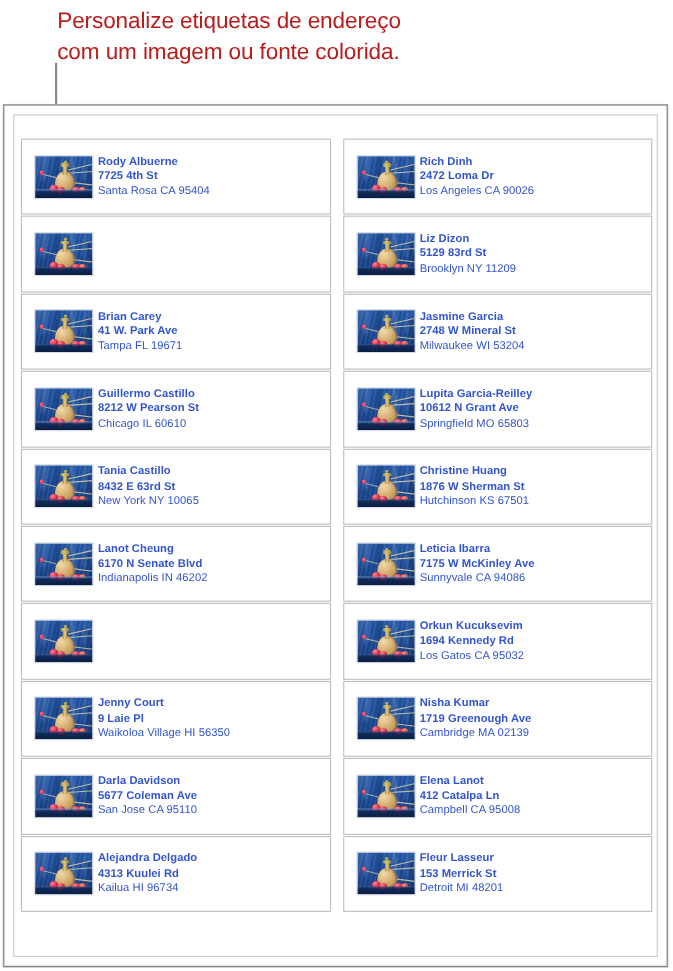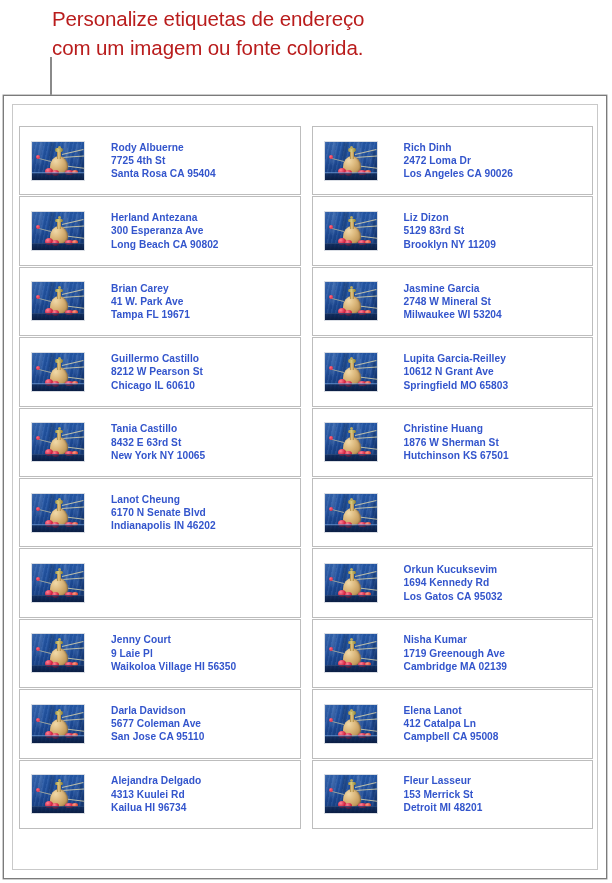--- a/index.html
+++ b/index.html
@@ -209,29 +209,29 @@
     border-radius: 50%;
     background: radial-gradient(circle at 34% 30%, #ff8195, #cf1f3e 62%, #90122a 100%);
   }
   .thumb .flower.fa { left: 13px; bottom: 5px; width: 8px;  height: 7px; }
   .thumb .flower.fb { left: 20px; bottom: 4px; width: 7px;  height: 6px; }
   .thumb .flower.fc { left: 33px; bottom: 5px; width: 9px;  height: 5px; border-radius: 50% 60% 50% 50%; }
   .thumb .flower.fd { left: 40px; bottom: 6px; width: 6px;  height: 4px; background: radial-gradient(circle at 35% 35%, #ff9a86, #e04a36 70%); }
 
   
   .addr {
-    margin-left: 26px;
+    margin-left: 4px;
     color: #3355cc;
     font-size: 10.2px;
     line-height: 13.3px;
     white-space: nowrap;
   }
   .addr .name   { font-weight: 600; letter-spacing: 0.05px; }
   .addr .street { font-weight: 600; letter-spacing: 0.05px; }
-  .addr .city   { font-weight: 700; letter-spacing: 0.05px; }
+  .addr .city   { font-weight: 400; letter-spacing: 0.05px; }
 </style>
 </head>
 <body>
 
 <div id="page">
 
   <div class="caption">Personalize etiquetas de endereço
 com um imagem ou fonte colorida.</div>
 
   <div class="callout-line"></div>
@@ -286,25 +286,20 @@
                 <div class="bottle-neck"></div>
                 <div class="bottle-cap"></div>
                 <div class="bottle-knob"></div>
                 <div class="flower fa"></div>
                 <div class="flower fb"></div>
                 <div class="flower fc"></div>
                 <div class="flower fd"></div>
                 <div class="table-hl"></div>
                 <div class="table-band"></div>
               </div>
-              <div class="addr">
-                <div class="name">Herland Antezana</div>
-                <div class="street">300 Esperanza Ave</div>
-                <div class="city">Long Beach CA 90802</div>
-              </div>
             </div>
             <div class="label-cell">
               <div class="thumb">
                 <div class="fold f1"></div>
                 <div class="fold f2"></div>
                 <div class="fold f3"></div>
                 <div class="fold dark1"></div>
                 <div class="fold dark2"></div>
                 <div class="tube t1"></div>
                 <div class="tube t2"></div>
@@ -689,20 +684,25 @@
                 <div class="bottle-neck"></div>
                 <div class="bottle-cap"></div>
                 <div class="bottle-knob"></div>
                 <div class="flower fa"></div>
                 <div class="flower fb"></div>
                 <div class="flower fc"></div>
                 <div class="flower fd"></div>
                 <div class="table-hl"></div>
                 <div class="table-band"></div>
               </div>
+              <div class="addr">
+                <div class="name">Leticia Ibarra</div>
+                <div class="street">7175 W McKinley Ave</div>
+                <div class="city">Sunnyvale CA 94086</div>
+              </div>
             </div>
             <div class="label-cell">
               <div class="thumb">
                 <div class="fold f1"></div>
                 <div class="fold f2"></div>
                 <div class="fold f3"></div>
                 <div class="fold dark1"></div>
                 <div class="fold dark2"></div>
                 <div class="tube t1"></div>
                 <div class="tube t2"></div>

